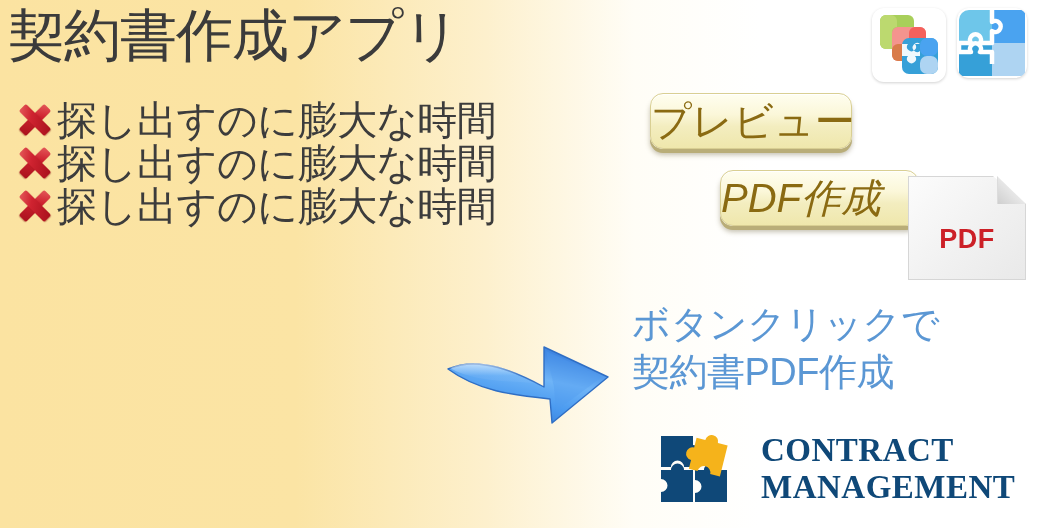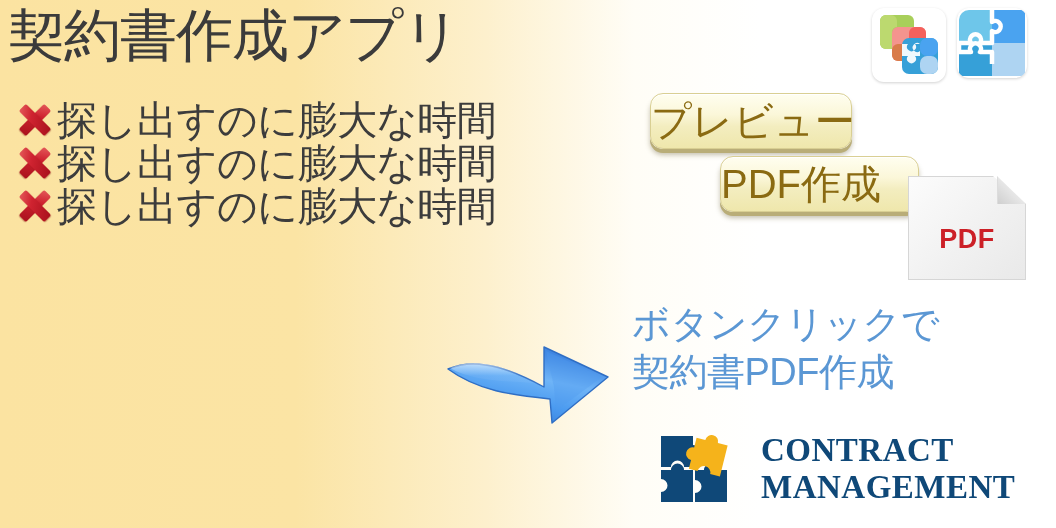--- a/index.html
+++ b/index.html
@@ -109,23 +109,24 @@
     white-space: nowrap;
   }
   #btn-preview {
     left: 650px;
     top: 93px;
     width: 200px;
     height: 54px;
   }
   #btn-pdf {
     left: 720px;
-    top: 156px;
+    top: 170px;
     width: 197px;
     height: 54px;
+    font-style: italic;
   }
 
   
   #pdf-file-icon {
     position: absolute;
     left: 908px;
     top: 176px;
     width: 118px;
     height: 104px;
   }

